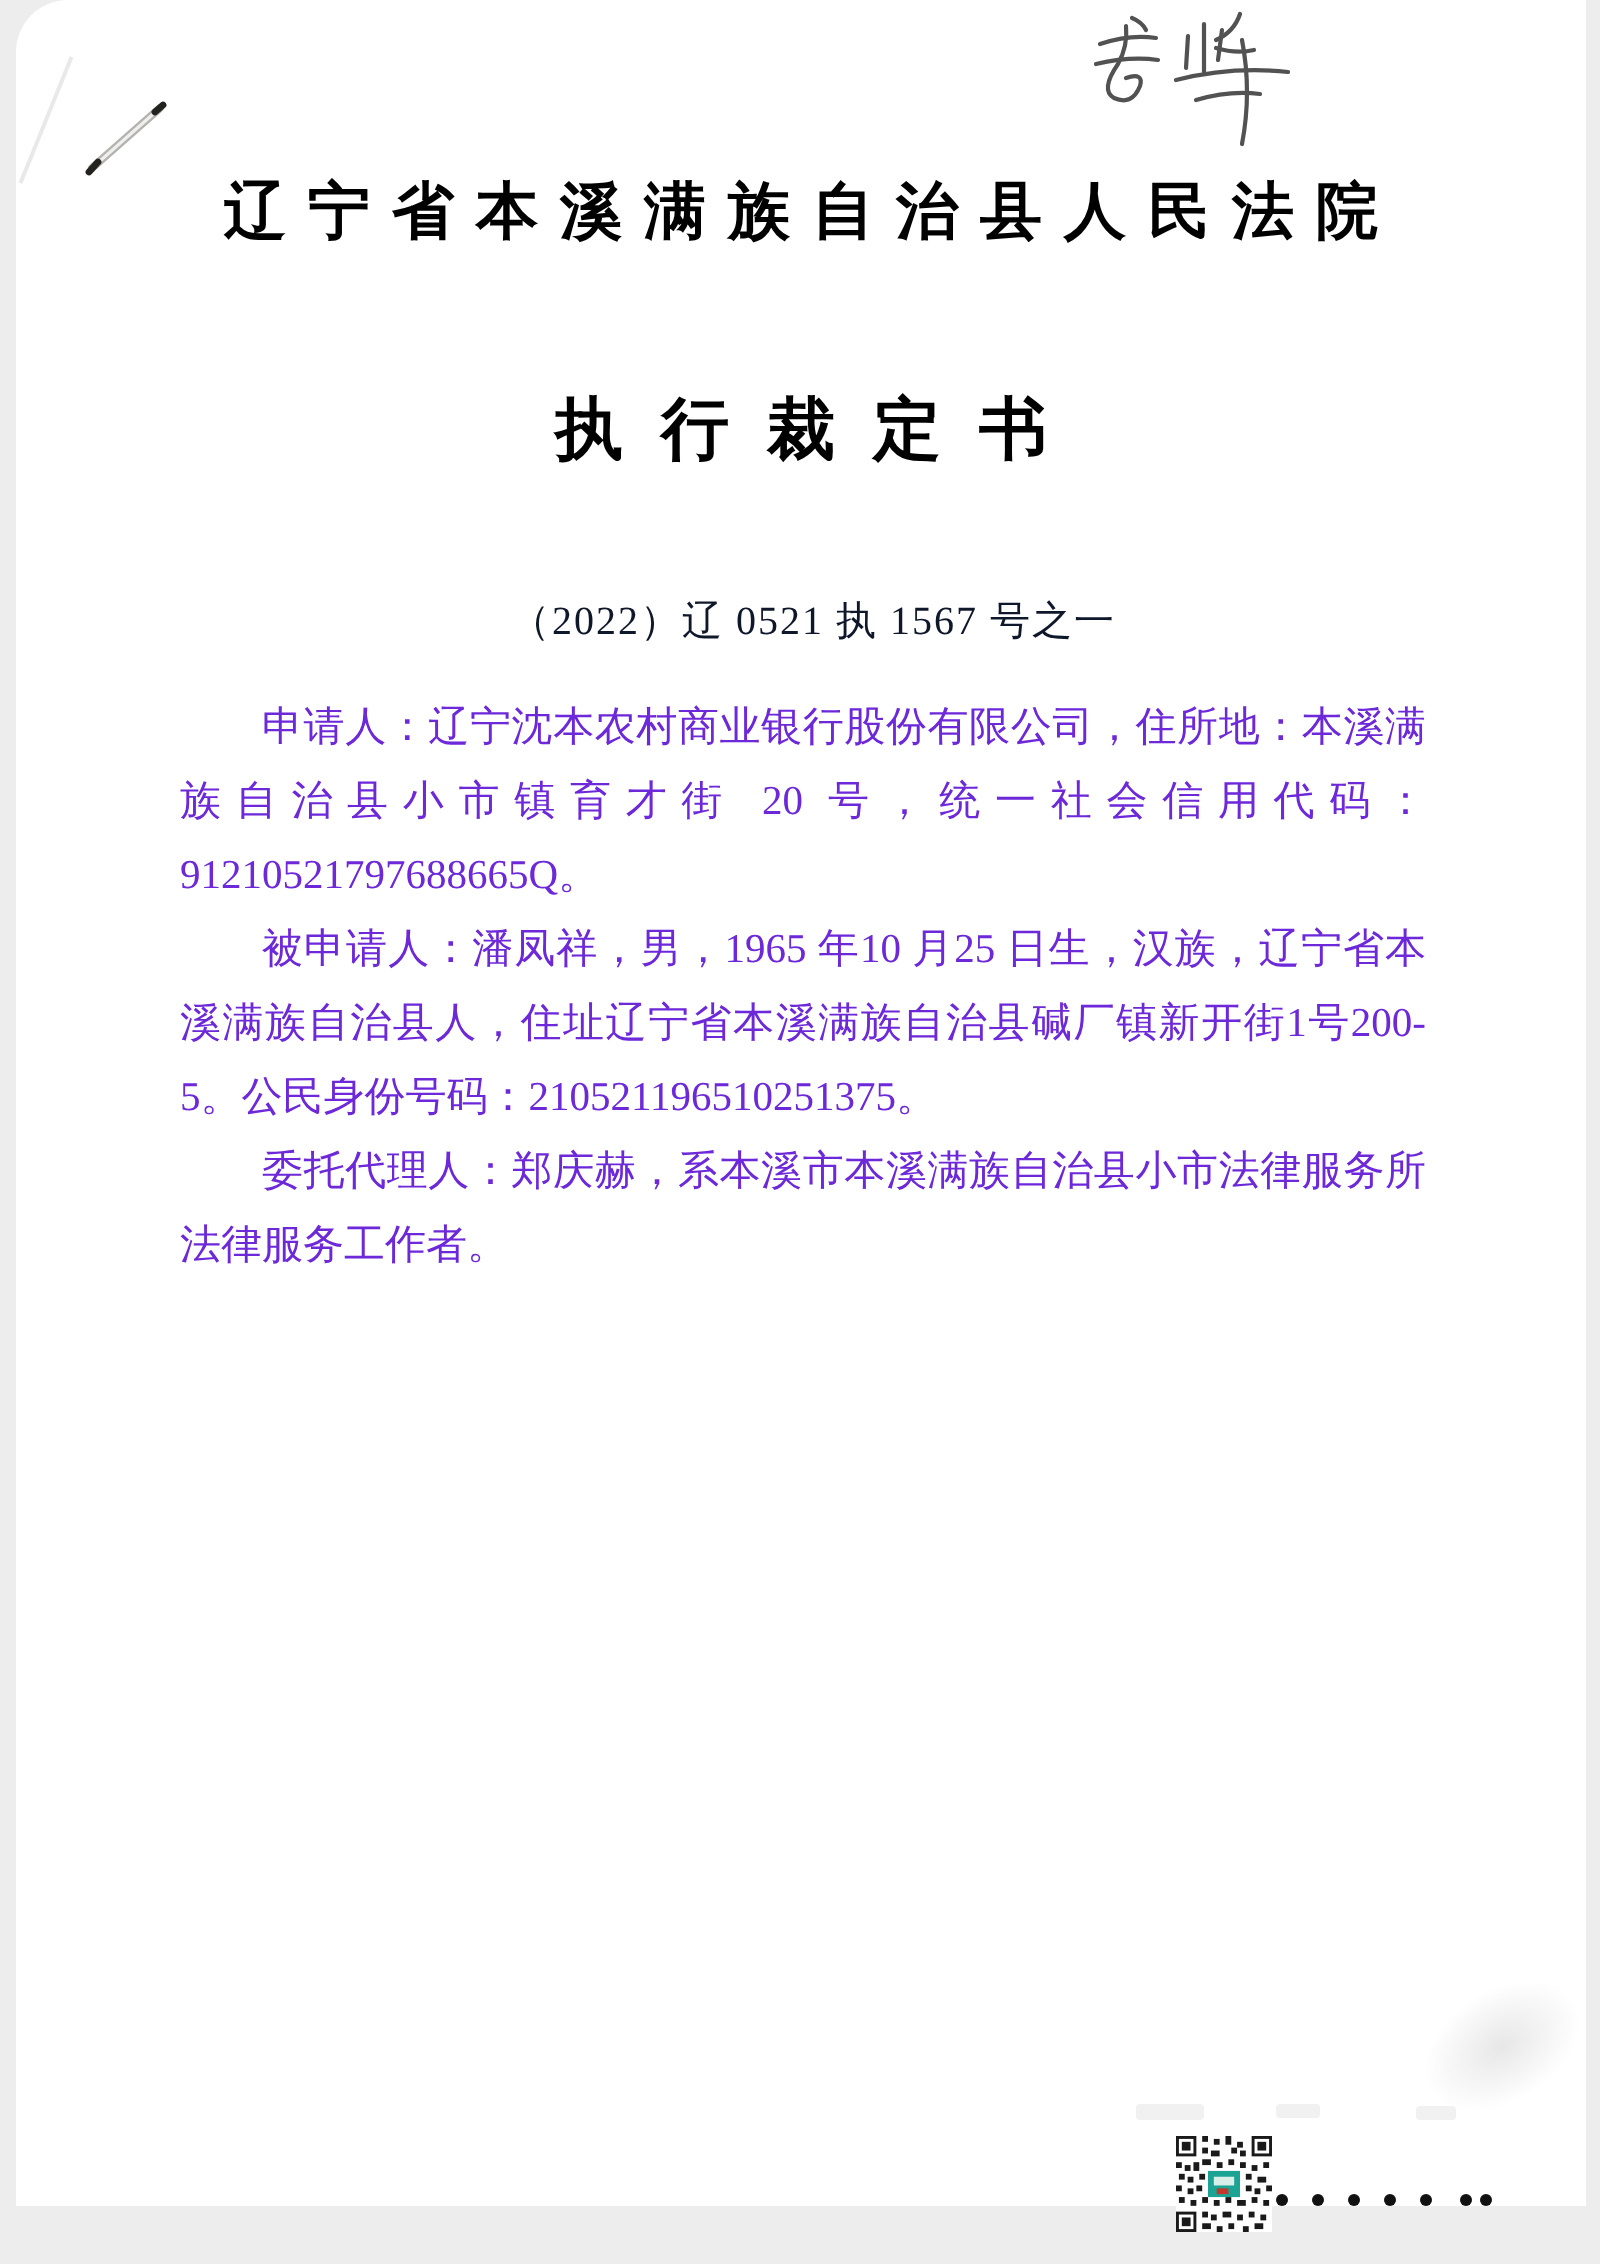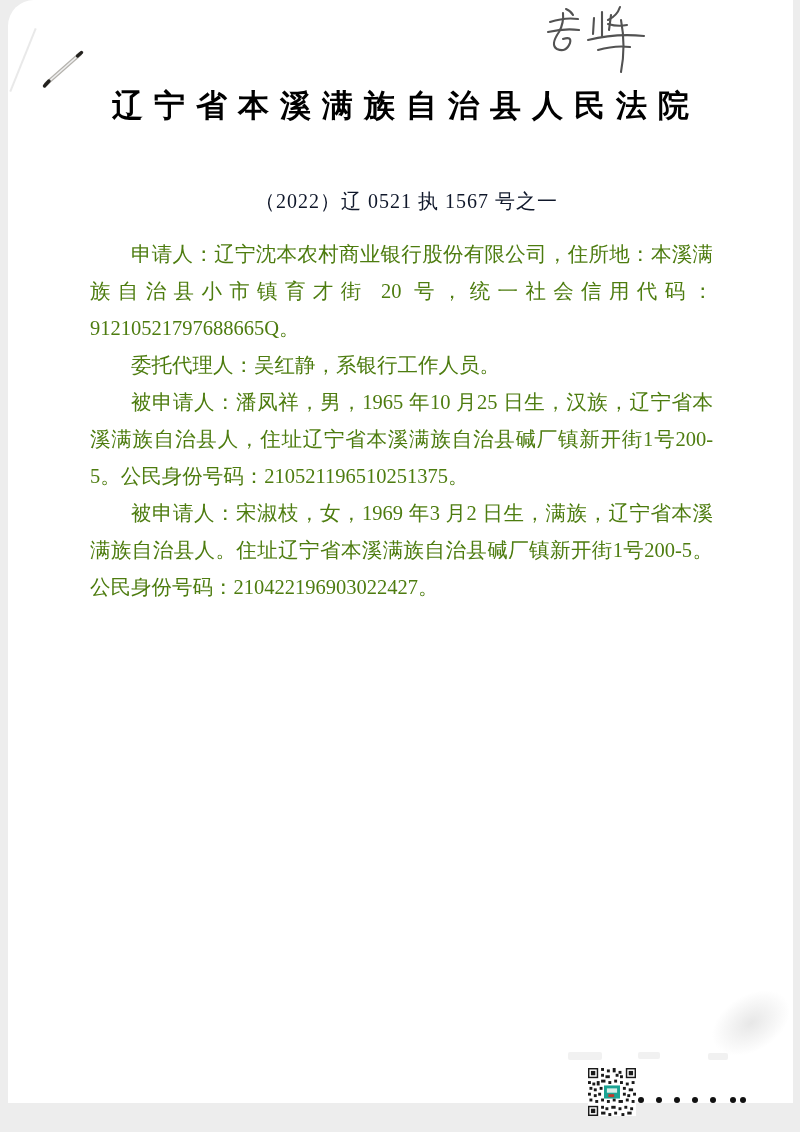--- a/index.html
+++ b/index.html
@@ -31,21 +31,21 @@
     font-size:34px;font-weight:700;color:#000;
     letter-spacing:19px;padding-left:19px;line-height:40px;
   }
   .case-number{
     margin:60px 0 0 247px;
     font-size:20px;color:#0f172a;line-height:30px;
     letter-spacing:1px;
   }
   .doc-body{
     margin:20px 80px 0 82px;
-    font-size:20.5px;color:#4d7c0f;
+    font-size:20.5px;color:#6d28d9;
     line-height:37px;
     text-align:justify;
   }
   .doc-body p{
     margin:0;text-indent:2em;
   }
   .qr-stamp{position:absolute;left:580px;top:1068px;}
   .dots-row{position:absolute;left:630px;top:1094px;width:130px;height:12px;}
   .dots-row .dot{
     position:absolute;top:3px;width:6px;height:6px;border-radius:50%;
@@ -86,34 +86,34 @@
         <path d="M84,5 q-3,9 -12,13"></path>
         <path d="M72,22 q10,3 19,1"></path>
         <path d="M52,38 q28,-7 56,-4"></path>
         <path d="M62,48 q17,-5 32,-3"></path>
         <path d="M85,18 q5,26 0,52"></path>
       </g>
     </svg>
 
     <h1 class="court-name">辽宁省本溪满族自治县人民法院</h1>
 
+    <h2 class="doc-title">执行裁定书</h2>
 
     <div class="case-number">（2022）辽 0521 执 1567 号之一</div>
 
     <div class="doc-body">
 
         <p>申请人：辽宁沈本农村商业银行股份有限公司，住所地：本溪满族自治县小市镇育才街 20 号，统一社会信用代码：91210521797688665Q。</p>
 
 
-        <p>委托代理人：吴红静，系银行工作人员。</p>
 
         <p>被申请人：潘凤祥，男，1965 年10 月25 日生，汉族，辽宁省本溪满族自治县人，住址辽宁省本溪满族自治县碱厂镇新开街1号200-5。公民身份号码：210521196510251375。</p>
 
-
-        <p>被申请人：宋淑枝，女，1969 年3 月2 日生，满族，辽宁省本溪满族自治县人。住址辽宁省本溪满族自治县碱厂镇新开街1号200-5。公民身份号码：210422196903022427。</p>
+        <p>委托代理人：郑庆赫，系本溪市本溪满族自治县小市法律服务所法律服务工作者。</p>
+
 
 
       </div>
 
     <div class="smudge"></div>
 
     <div class="faint-mark" style="left:560px;top:1052px;width:34px;height:8px;"></div>
     <div class="faint-mark" style="left:630px;top:1052px;width:22px;height:7px;"></div>
     <div class="faint-mark" style="left:700px;top:1053px;width:20px;height:7px;"></div>
 

